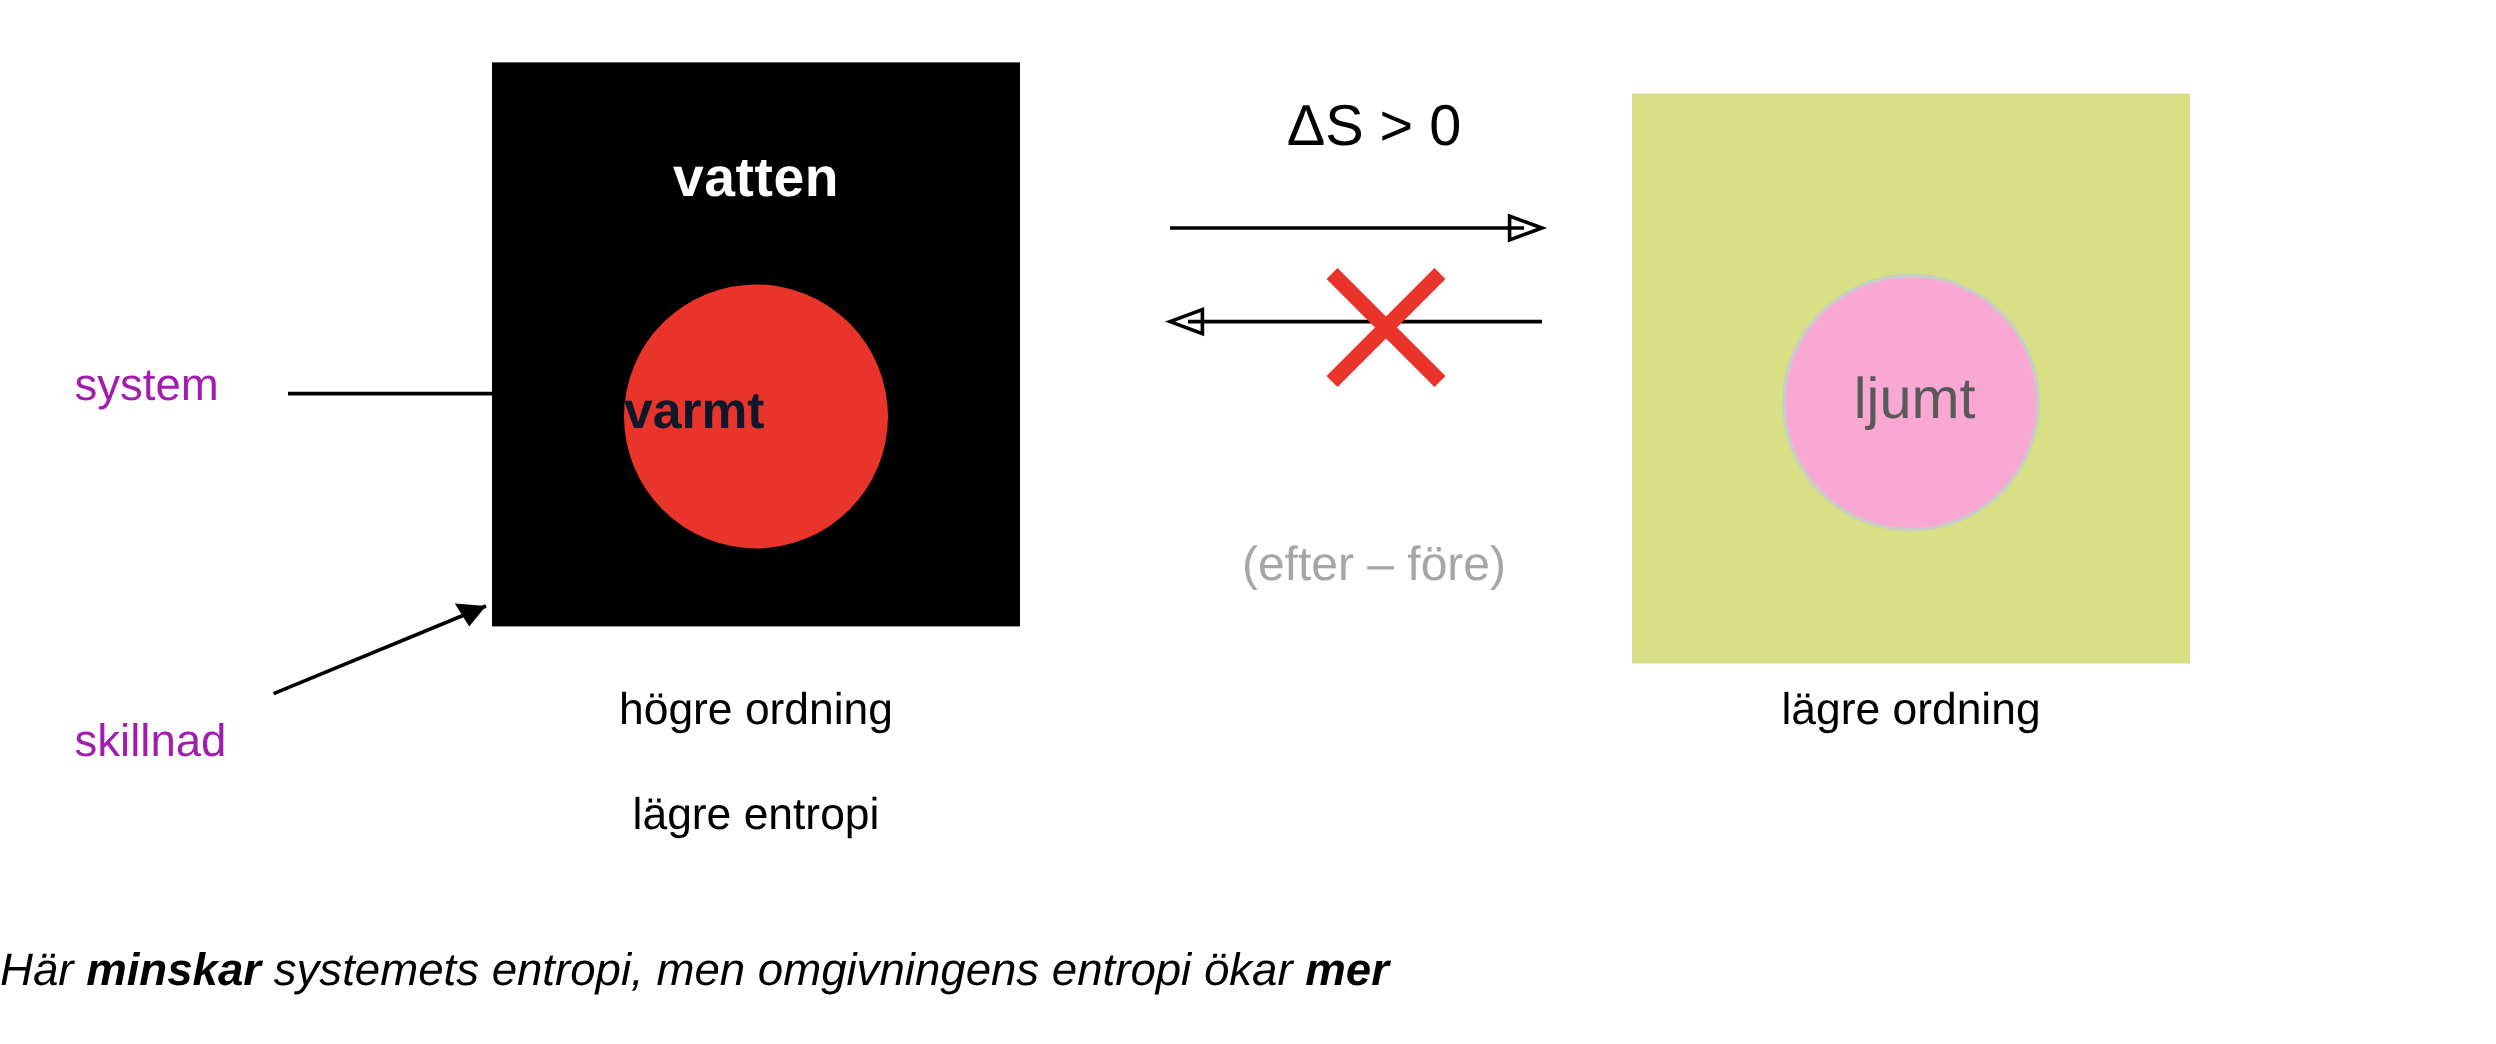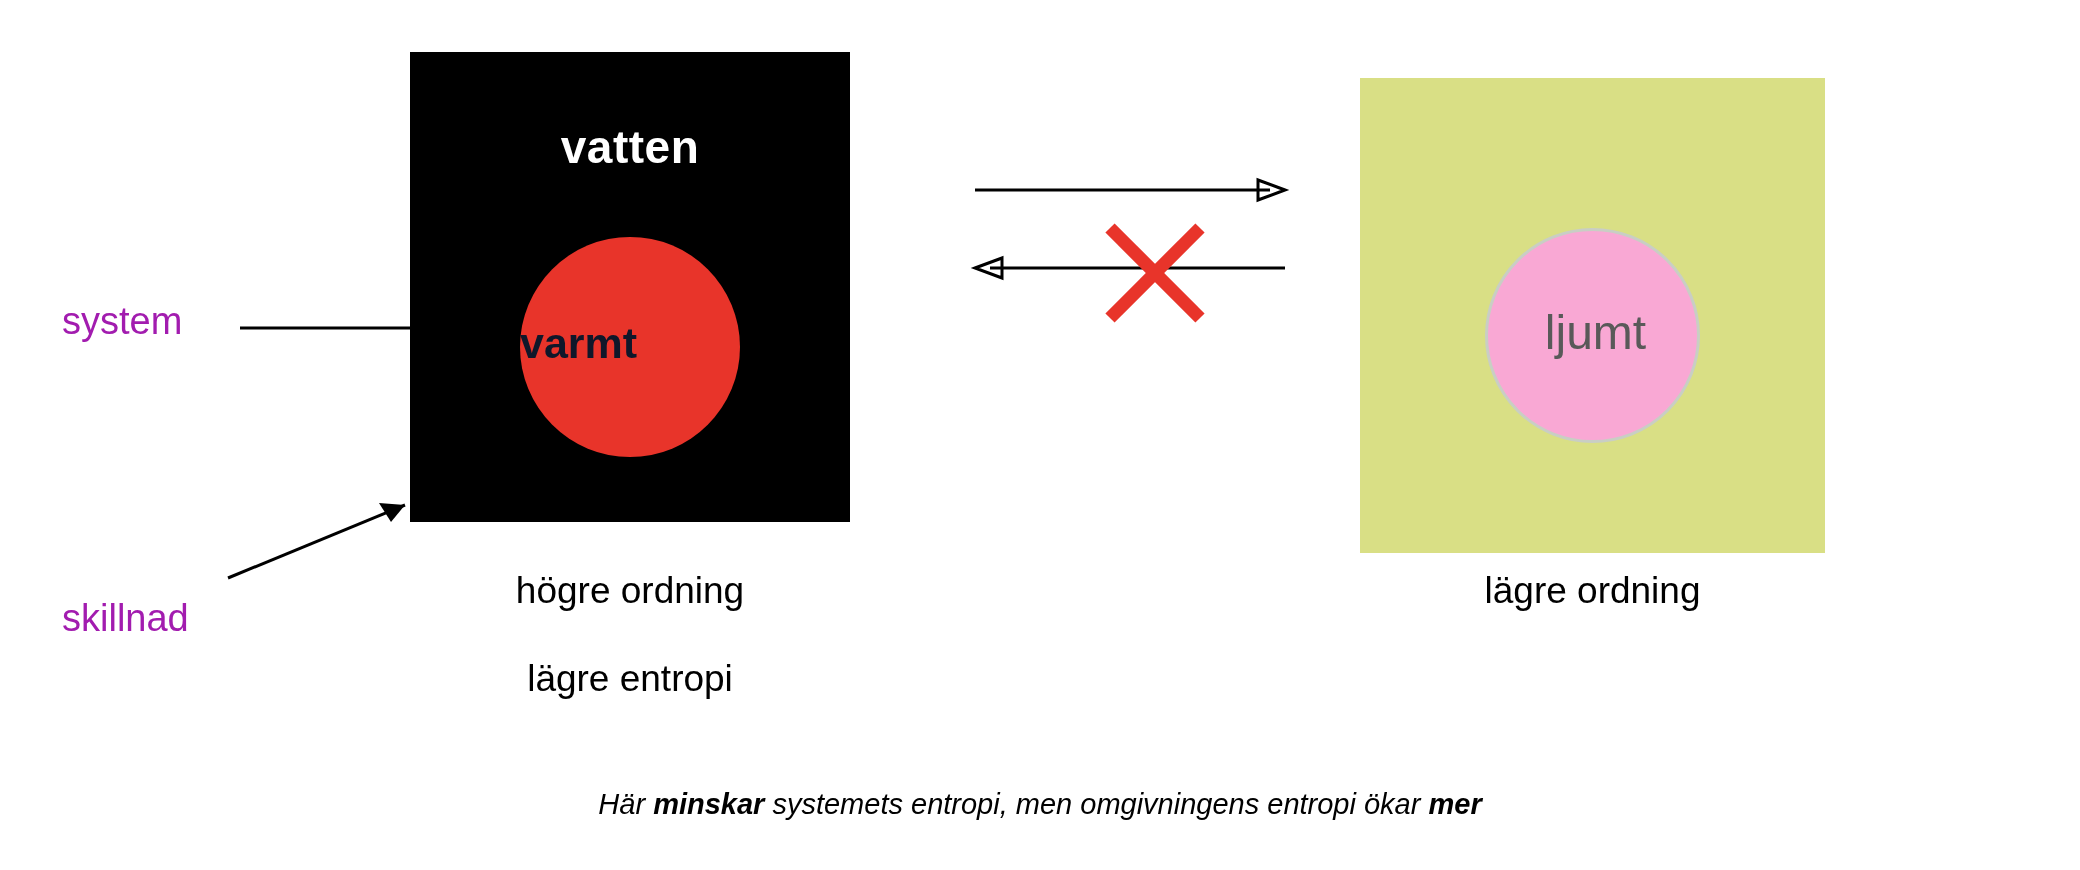--- a/index.html
+++ b/index.html
@@ -146,22 +146,22 @@
     color: #a6a6a6;
     white-space: nowrap;
   }
 
   
   .bottom-line {
     position: absolute;
     left: 0;
     top: 788px;
     width: 2080px;
-    text-align: center;
-    font-size: 29px;
+    text-align: left;
+    font-size: 38px;
     font-style: italic;
     color: #000000;
   }
   .bottom-line b { font-weight: bold; }
 
   svg.overlay {
     position: absolute;
     left: 0; top: 0;
     width: 2080px;
     height: 870px;
@@ -182,20 +182,22 @@
 
   <div class="env-box">
     <div class="warm-circle">
       <div class="warm-circle-label">ljumt</div>
     </div>
   </div>
 
   <div class="annot annot-system">system</div>
   <div class="annot annot-omg">skillnad</div>
 
+  <div class="ds-label">ΔS &gt; 0</div>
+  <div class="delta-def2">(efter – före)</div>
 
   <div class="caption cap-left-2">lägre entropi</div>
   <div class="caption cap-left-1">högre ordning</div>
   <div class="caption cap-right-1">lägre ordning</div>
 
   <div class="bottom-line">
     <span>Här </span><b>minskar</b><span> systemets entropi, men omgivningens entropi ökar </span><b>mer</b>
   </div>
 
   <svg class="overlay" viewBox="0 0 2080 870">

